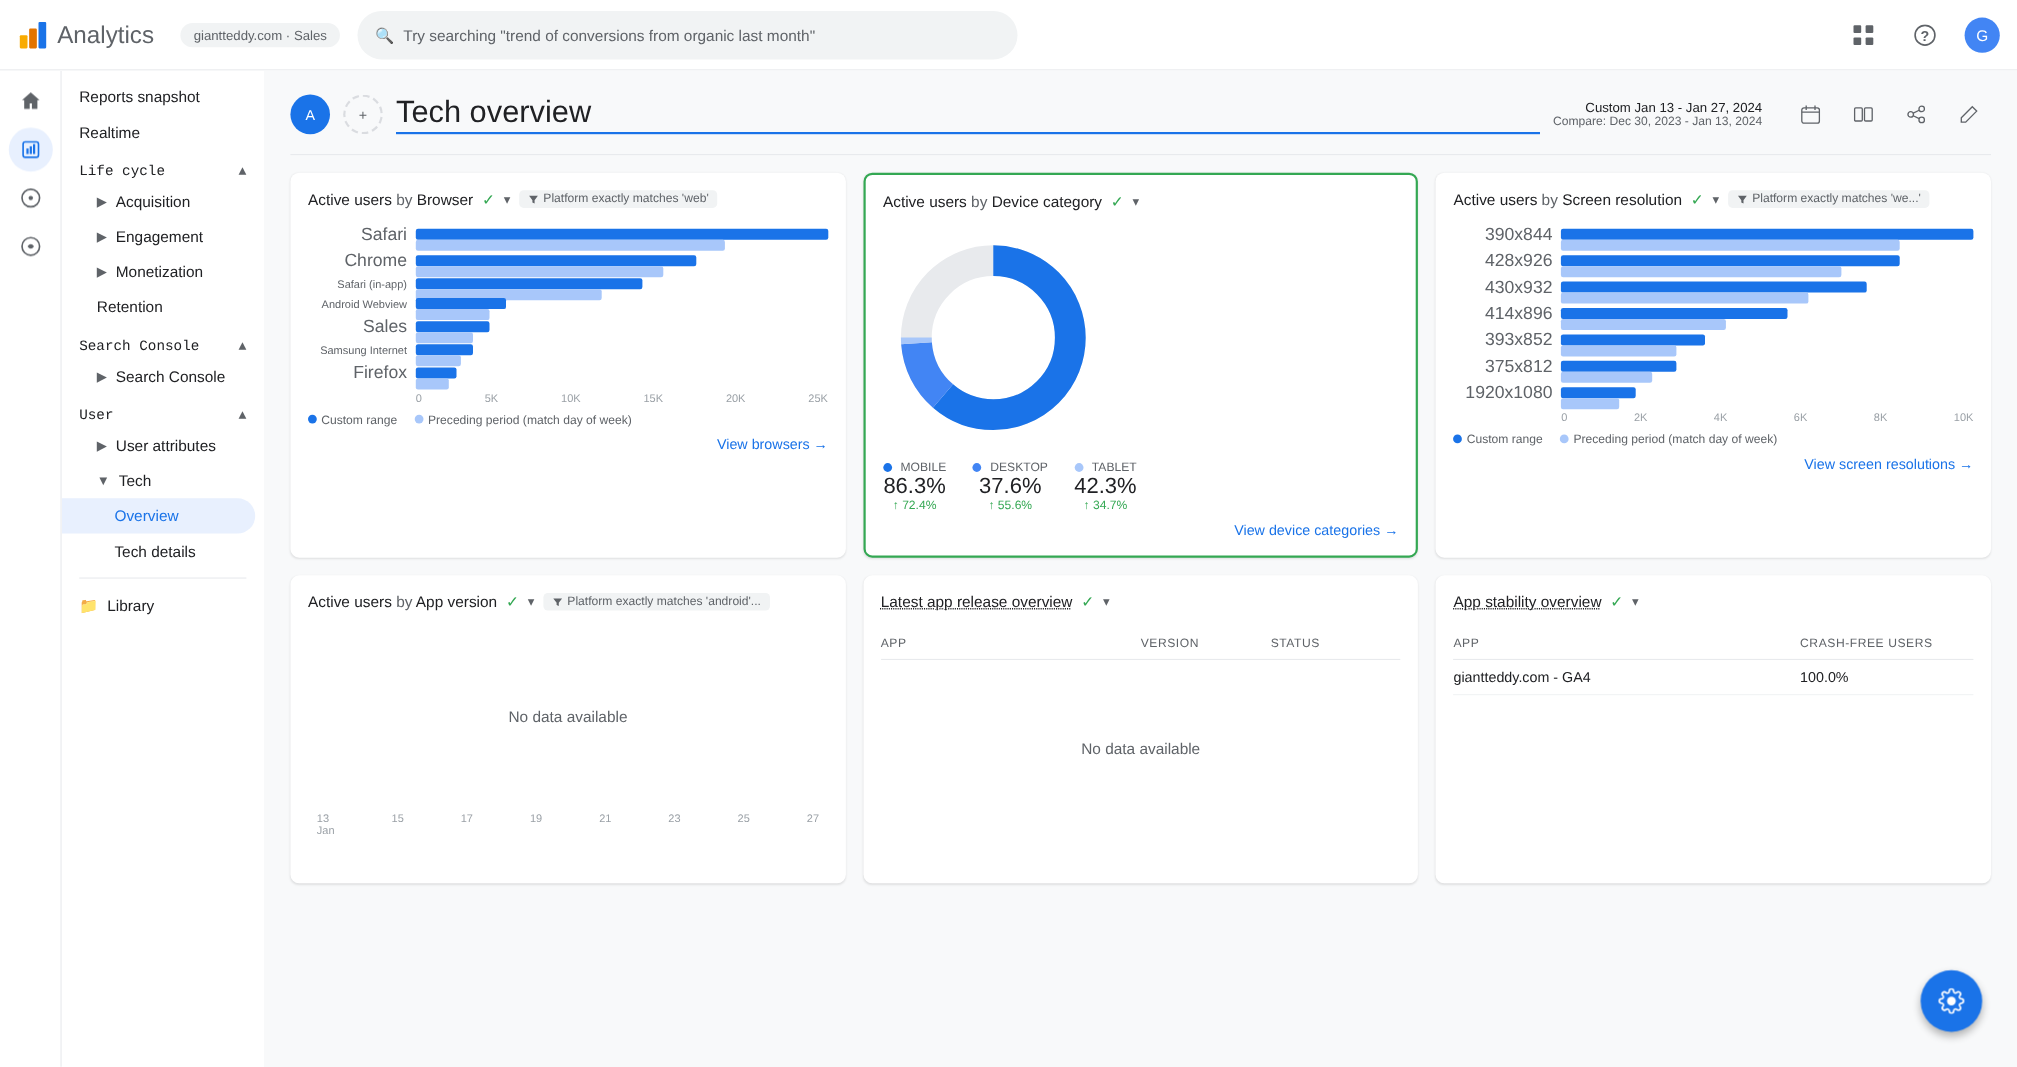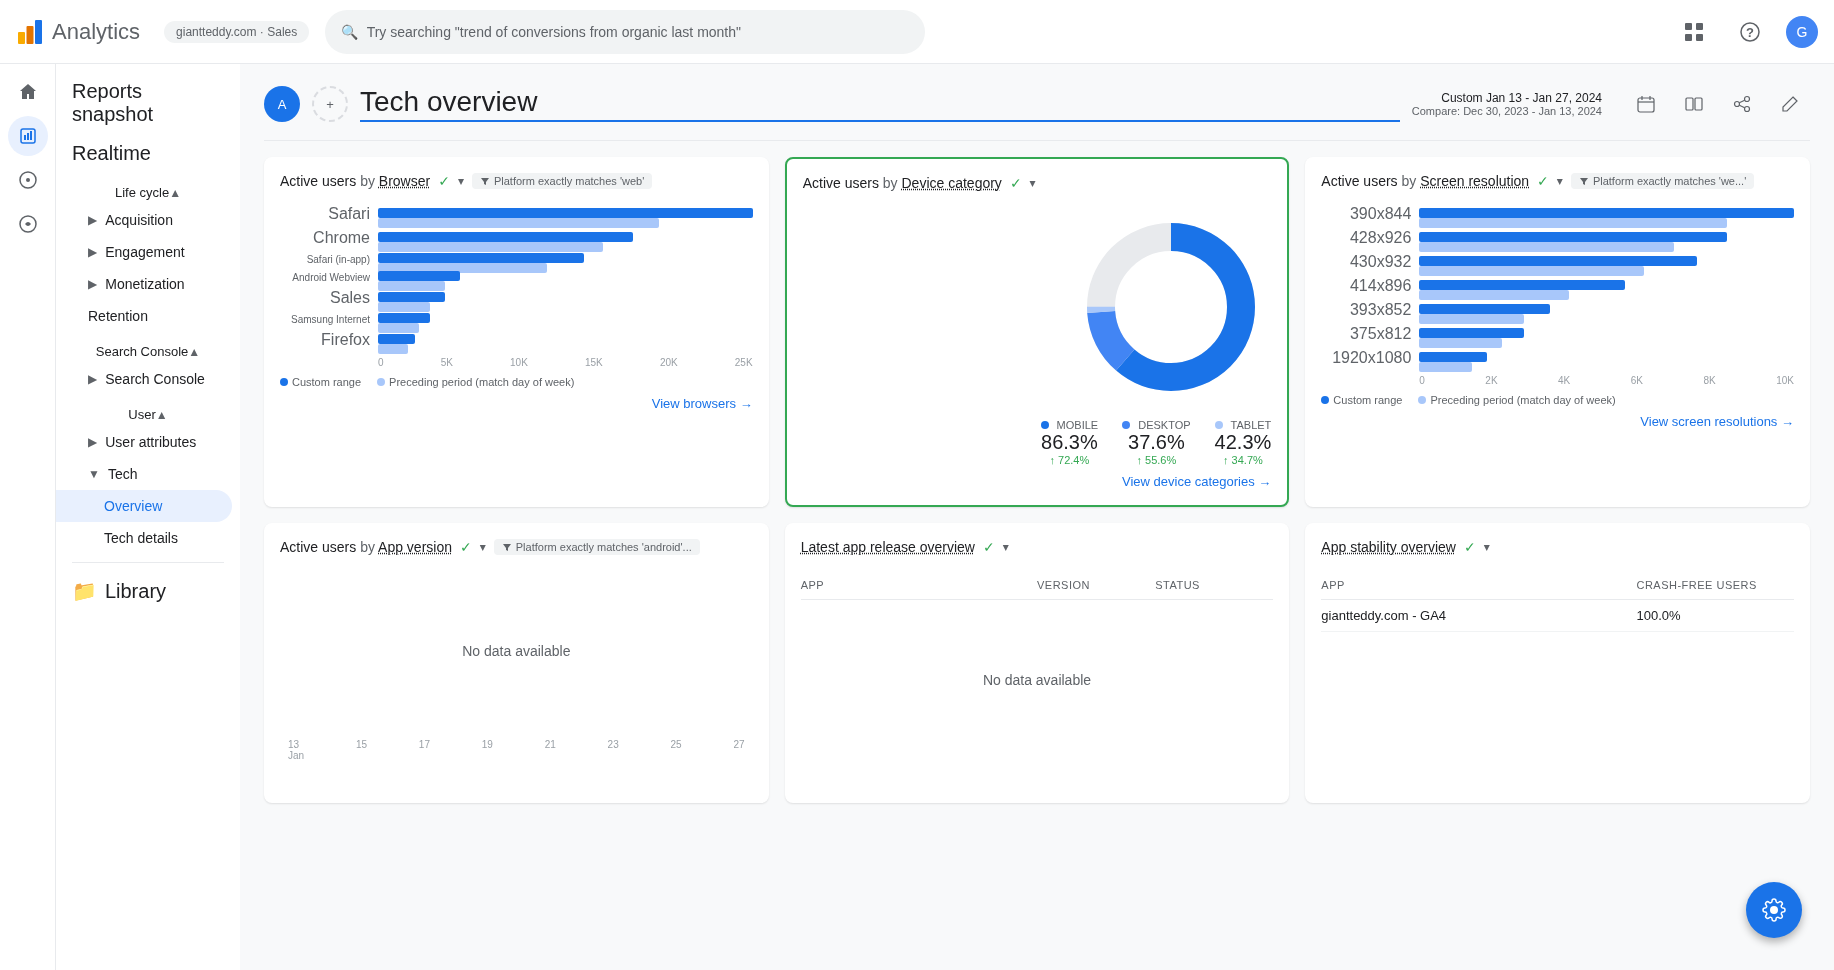--- a/index.html
+++ b/index.html
@@ -16,22 +16,22 @@
     .icon-btn { width: 40px; height: 40px; border-radius: 50%; display: flex; align-items: center; justify-content: center; cursor: pointer; color: #5f6368; font-size: 18px; }
     .avatar { width: 32px; height: 32px; border-radius: 50%; background: #4285f4; display: flex; align-items: center; justify-content: center; color: white; font-size: 14px; }
 
     
     .sidebar { position: fixed; top: 64px; left: 0; width: 240px; height: calc(100vh - 64px); background: #fff; display: flex; flex-direction: column; overflow-y: auto; padding-bottom: 16px; }
     .sidebar-icon-bar { position: fixed; top: 64px; left: 0; width: 56px; height: calc(100vh - 64px); background: #fff; display: flex; flex-direction: column; align-items: center; padding-top: 8px; gap: 4px; border-right: 1px solid #e8eaed; z-index: 50; }
     .sidebar-icon { width: 40px; height: 40px; border-radius: 50%; display: flex; align-items: center; justify-content: center; cursor: pointer; color: #5f6368; font-size: 18px; }
     .sidebar-icon.active { background: #e8f0fe; color: #1a73e8; }
 
     .sidebar-content { margin-left: 56px; padding: 8px 0; }
-    .sidebar-item { padding: 8px 16px; cursor: pointer; display: flex; align-items: flex-end; gap: 8px; color: #202124; font-size: 20px; border-radius: 0 24px 24px 0; margin-right: 8px; }
-    .sidebar-section-header { padding: 12px 16px 4px; font-size: 13px; color: #202124; font-weight: 500; display: flex; align-items: center; justify-content: center; cursor: pointer; }
+    .sidebar-item { padding: 8px 16px; cursor: pointer; display: flex; align-items: flex-end; gap: 8px; color: #202124; font-size: 14px; border-radius: 0 24px 24px 0; margin-right: 8px; }
+    .sidebar-section-header { padding: 12px 16px 4px; font-size: 13px; color: #202124; font-weight: 500; display: flex; align-items: center; justify-content: space-between; cursor: pointer; font-family: Liberation Mono, monospace; }
     .sidebar-sub-item { padding: 8px 16px 8px 32px; cursor: pointer; display: flex; align-items: center; gap: 8px; color: #202124; font-size: 14px; border-radius: 0 24px 24px 0; margin-right: 8px; }
     .sidebar-sub-item.active { background: #e8f0fe; color: #1a73e8; }
     .chevron { font-size: 12px; color: #5f6368; }
     .sidebar-divider { height: 1px; background: #e8eaed; margin: 8px 16px; }
 
     
     .main { margin-top: 64px; margin-left: 240px; padding: 0 24px 24px; overflow-y: auto; height: calc(100vh - 64px); }
 
     
     .page-header { display: flex; align-items: center; padding: 20px 0 16px; gap: 12px; border-bottom: 1px solid #e8eaed; margin-bottom: 0; }
@@ -47,40 +47,40 @@
     .nav-card-link { color: #1a73e8; font-size: 14px; display: flex; align-items: center; gap: 4px; }
 
     
     .charts-row { display: grid; grid-template-columns: 1fr 1fr 1fr; gap: 16px; margin-bottom: 16px; }
     .chart-card { background: #fff; border-radius: 8px; padding: 16px; box-shadow: 0 1px 2px rgba(0,0,0,0.1); }
     .chart-card.highlighted { border: 2px solid #34a853; }
     .chart-header { display: flex; align-items: center; gap: 8px; margin-bottom: 16px; flex-wrap: wrap; }
     .chart-title { font-size: 14px; color: #202124; }
     .chart-title-metric { font-weight: 400; }
     .chart-title-by { color: #5f6368; }
-    .chart-title-dim { text-decoration: underline; text-decoration-style: dotted; }
+    .chart-title-dim { text-decoration-style: dotted; }
     .filter-badge { background: #f1f3f4; border-radius: 4px; padding: 2px 8px; font-size: 11px; color: #5f6368; display: flex; align-items: center; gap: 4px; }
     .check-icon { color: #34a853; font-size: 14px; }
     .dropdown-btn { color: #5f6368; cursor: pointer; font-size: 12px; }
 
     
     .bar-chart { position: relative; }
     .bar-row { display: flex; align-items: center; gap: 8px; margin-bottom: 6px; }
     .bar-label { font-size: 16px; color: #5f6368; width: 90px; text-align: right; flex-shrink: 0; }
     .bar-container { flex: 1; position: relative; height: 12px; }
     .bar { height: 100%; border-radius: 2px; }
     .bar-blue { background: #1a73e8; }
     .bar-light-blue { background: #a8c7fa; }
     .x-axis { display: flex; justify-content: space-between; margin-top: 8px; font-size: 10px; color: #9aa0a6; padding-left: 98px; }
     .chart-legend { display: flex; gap: 16px; margin-top: 8px; font-size: 11px; color: #5f6368; }
     .legend-dot { width: 8px; height: 8px; border-radius: 50%; display: inline-block; margin-right: 4px; }
     .chart-link { display: flex; align-items: center; justify-content: flex-end; color: #1a73e8; font-size: 13px; margin-top: 8px; gap: 4px; cursor: pointer; }
 
     
-    .donut-container { display: flex; flex-direction: column; align-items: flex-end; }
+    .donut-container { display: flex; flex-direction: column; align-items: flex-start; }
     .donut-stats { display: flex; justify-content: center; gap: 24px; margin-top: 12px; }
     .donut-stat { text-align: center; }
     .donut-stat-label { font-size: 11px; color: #5f6368; display: flex; align-items: center; gap: 4px; }
     .donut-stat-value { font-size: 20px; font-weight: 400; color: #202124; }
     .donut-stat-change { font-size: 11px; color: #34a853; }
 
     
     .bottom-row { display: grid; grid-template-columns: 1fr 1fr 1fr; gap: 16px; }
     .bottom-card { background: #fff; border-radius: 8px; padding: 16px; box-shadow: 0 1px 2px rgba(0,0,0,0.1); min-height: 280px; }
     .table-header-row { display: flex; padding: 8px 0; border-bottom: 1px solid #e8eaed; font-size: 11px; color: #5f6368; font-weight: 500; text-transform: uppercase; letter-spacing: 0.5px; }

